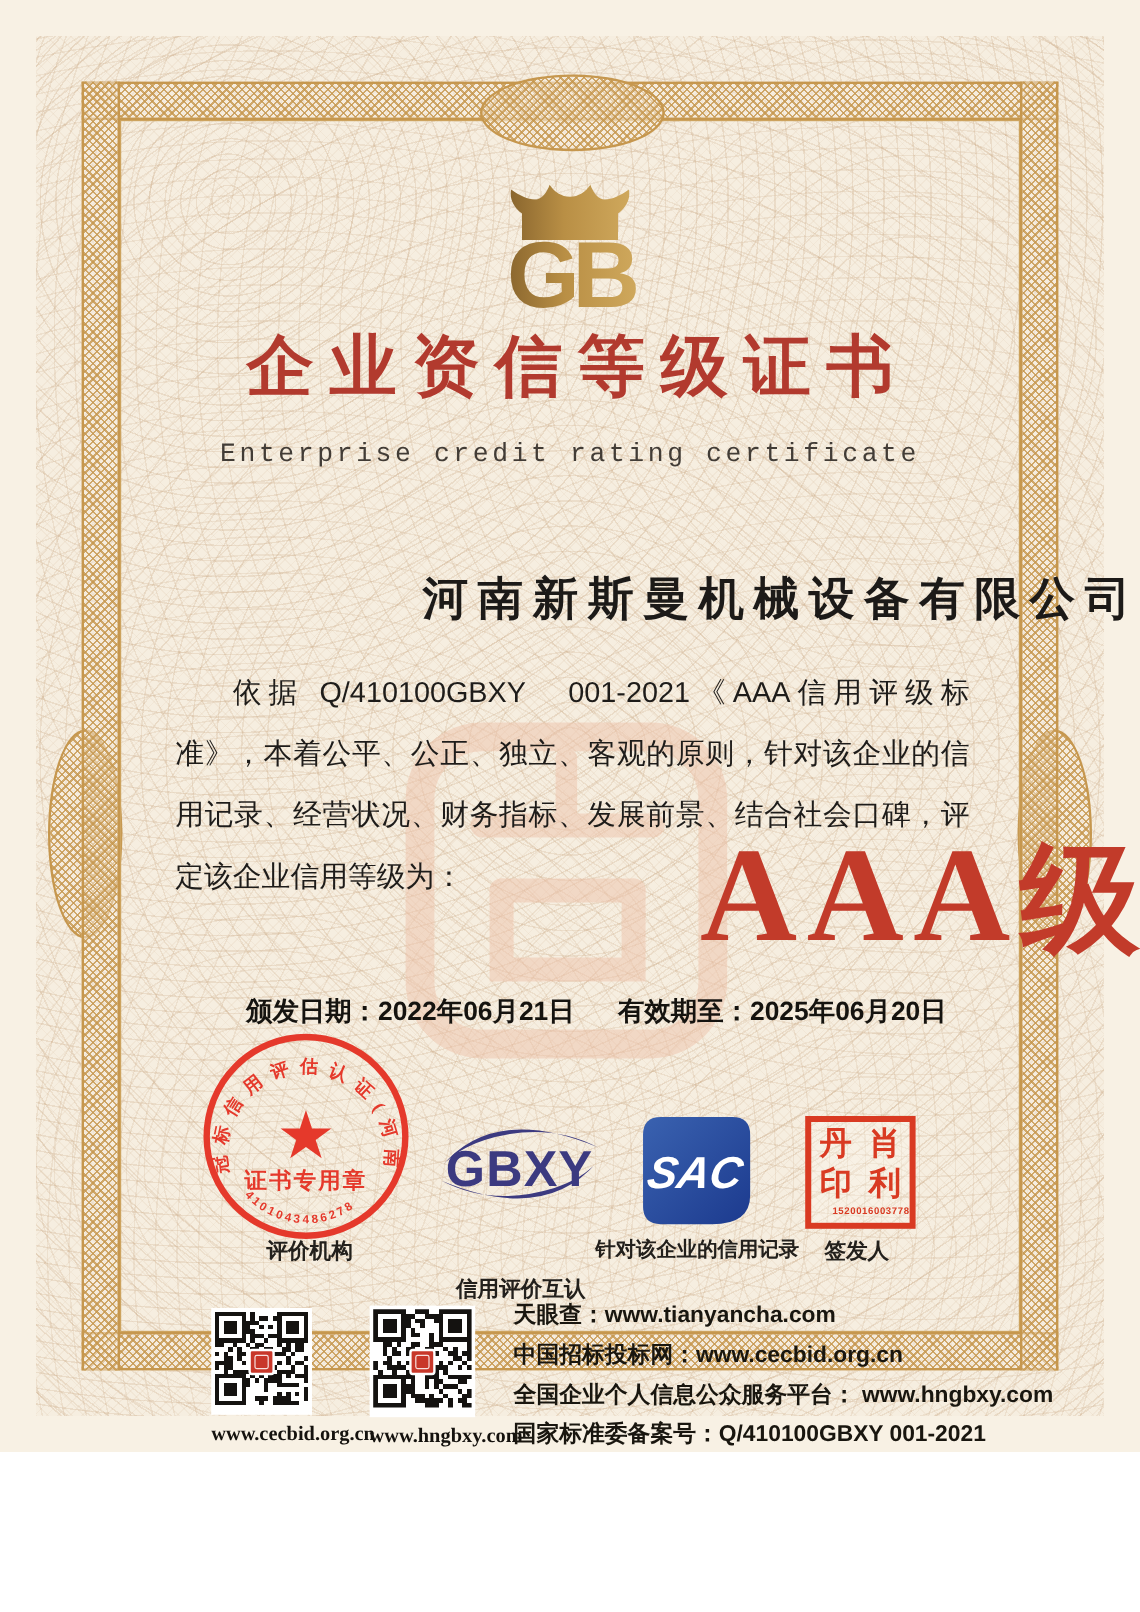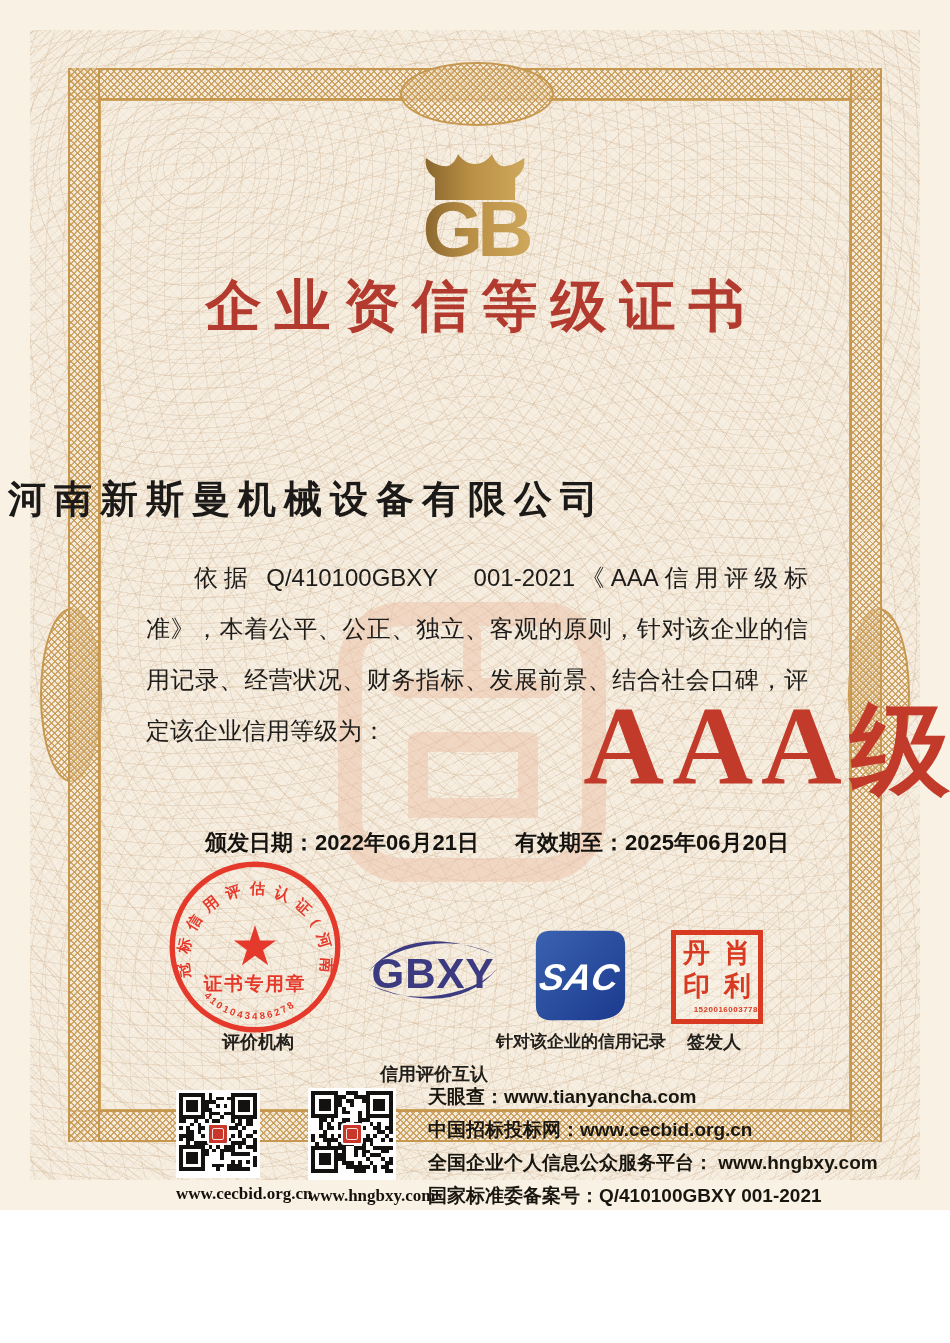--- a/index.html
+++ b/index.html
@@ -50,21 +50,21 @@
   .content{position:absolute;inset:0;z-index:5;}
 
   .gb-logo{position:absolute;left:388px;top:148px;width:174px;height:128px;}
 
   .title{position:absolute;left:0;right:0;top:276px;text-align:center;
     font-family:"Liberation Serif", serif;font-weight:bold;font-size:56px;line-height:1.1;
     color:#b23a2e;letter-spacing:13px;text-indent:13px;}
   .subtitle{position:absolute;left:0;right:0;top:366px;text-align:center;
     font-family:"Liberation Mono", monospace;font-size:22px;letter-spacing:3px;color:#423c36;}
   .certno{position:absolute;left:0;right:0;top:416px;text-align:center;font-size:22px;color:#2c2a27;font-weight:500;}
-  .company{position:absolute;left:0;right:0;top:474px;text-align:left;
+  .company{position:absolute;left:0;right:0;top:474px;text-align:right;
     font-size:38px;font-weight:bold;color:#1c1a18;letter-spacing:8px;text-indent:8px;}
   .bodytext{position:absolute;left:146px;top:552px;width:662px;
     font-size:24px;line-height:51px;color:#1e1c1a;text-align:justify;text-indent:2em;font-weight:500;}
 
   .rating{position:absolute;left:0;right:0;top:682px;text-align:right;color:#c23b2a;}
   .rating .latin{font-family:"Liberation Serif", serif;font-weight:bold;font-size:112px;letter-spacing:8px;vertical-align:baseline;}
   .rating .cn{font-family:"Liberation Serif", serif;font-weight:bold;font-size:100px;letter-spacing:0;}
 
   .dates{position:absolute;top:828px;left:0;right:0;font-size:22px;color:#15130f;font-weight:600;}
   .date-issue{position:absolute;left:205px;top:0;}
@@ -134,20 +134,21 @@
           <stop offset="0" stop-color="#8a662e"></stop>
           <stop offset="0.45" stop-color="#b98f45"></stop>
           <stop offset="1" stop-color="#cfa85c"></stop>
         </linearGradient>
       </defs>
       <path fill="url(#gold)" d="M47,52 L47,30 C41,26 36,18 38,10 C46,16 54,19 60,18 C64,17 68,12 70,6 C74,12 80,16 87,16 C94,16 100,12 104,6 C106,12 110,17 114,18 C120,19 128,16 136,10 C138,18 133,26 127,30 L127,52 Z"></path>
       <text x="87" y="108" text-anchor="middle" font-family="Liberation Sans, sans-serif" font-weight="bold" font-size="78" letter-spacing="-6" fill="url(#gold)">GB</text>
     </svg>
 
     <div class="title">企业资信等级证书</div>
+    <div class="subtitle">Enterprise credit rating certificate</div>
 
     <div class="company">河南新斯曼机械设备有限公司</div>
 
     <div class="bodytext">依据 Q/410100GBXY　001-2021《AAA信用评级标准》，本着公平、公正、独立、客观的原则，针对该企业的信用记录、经营状况、财务指标、发展前景、结合社会口碑，评定该企业信用等级为：</div>
 
     <div class="rating">
       <span class="latin">AAA</span><span class="cn">级</span>
     </div>
 
     <div class="dates">

